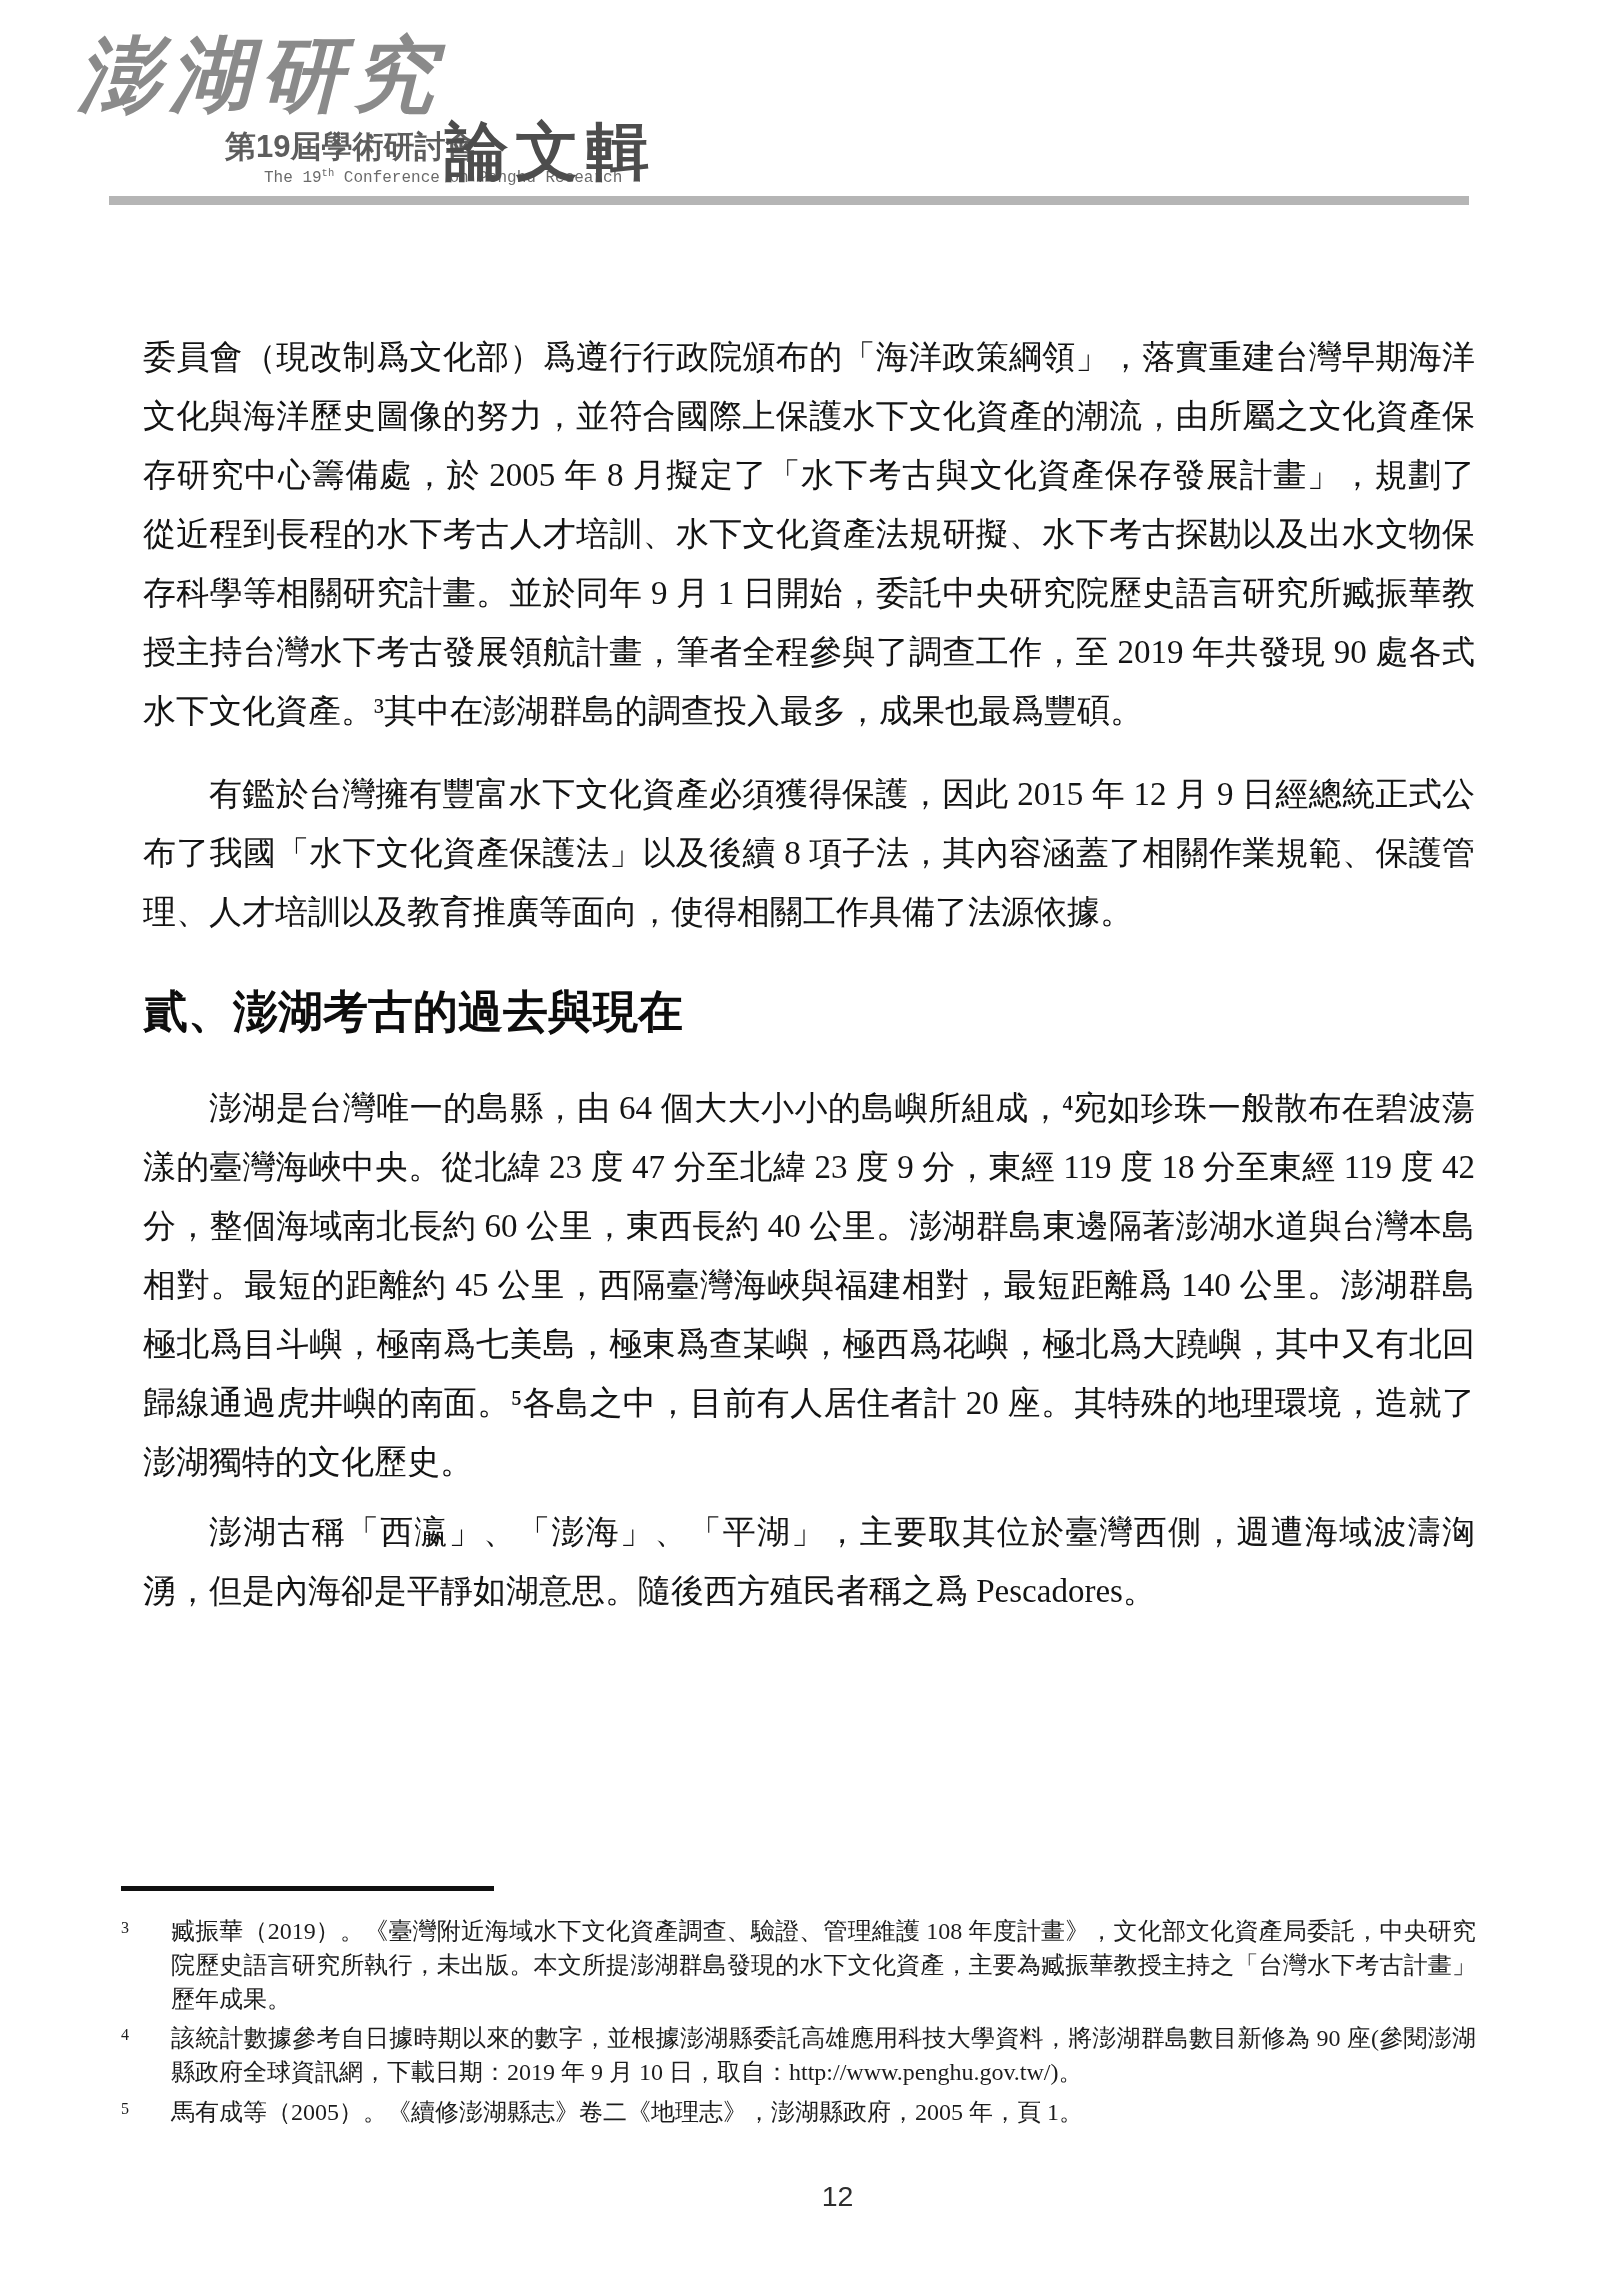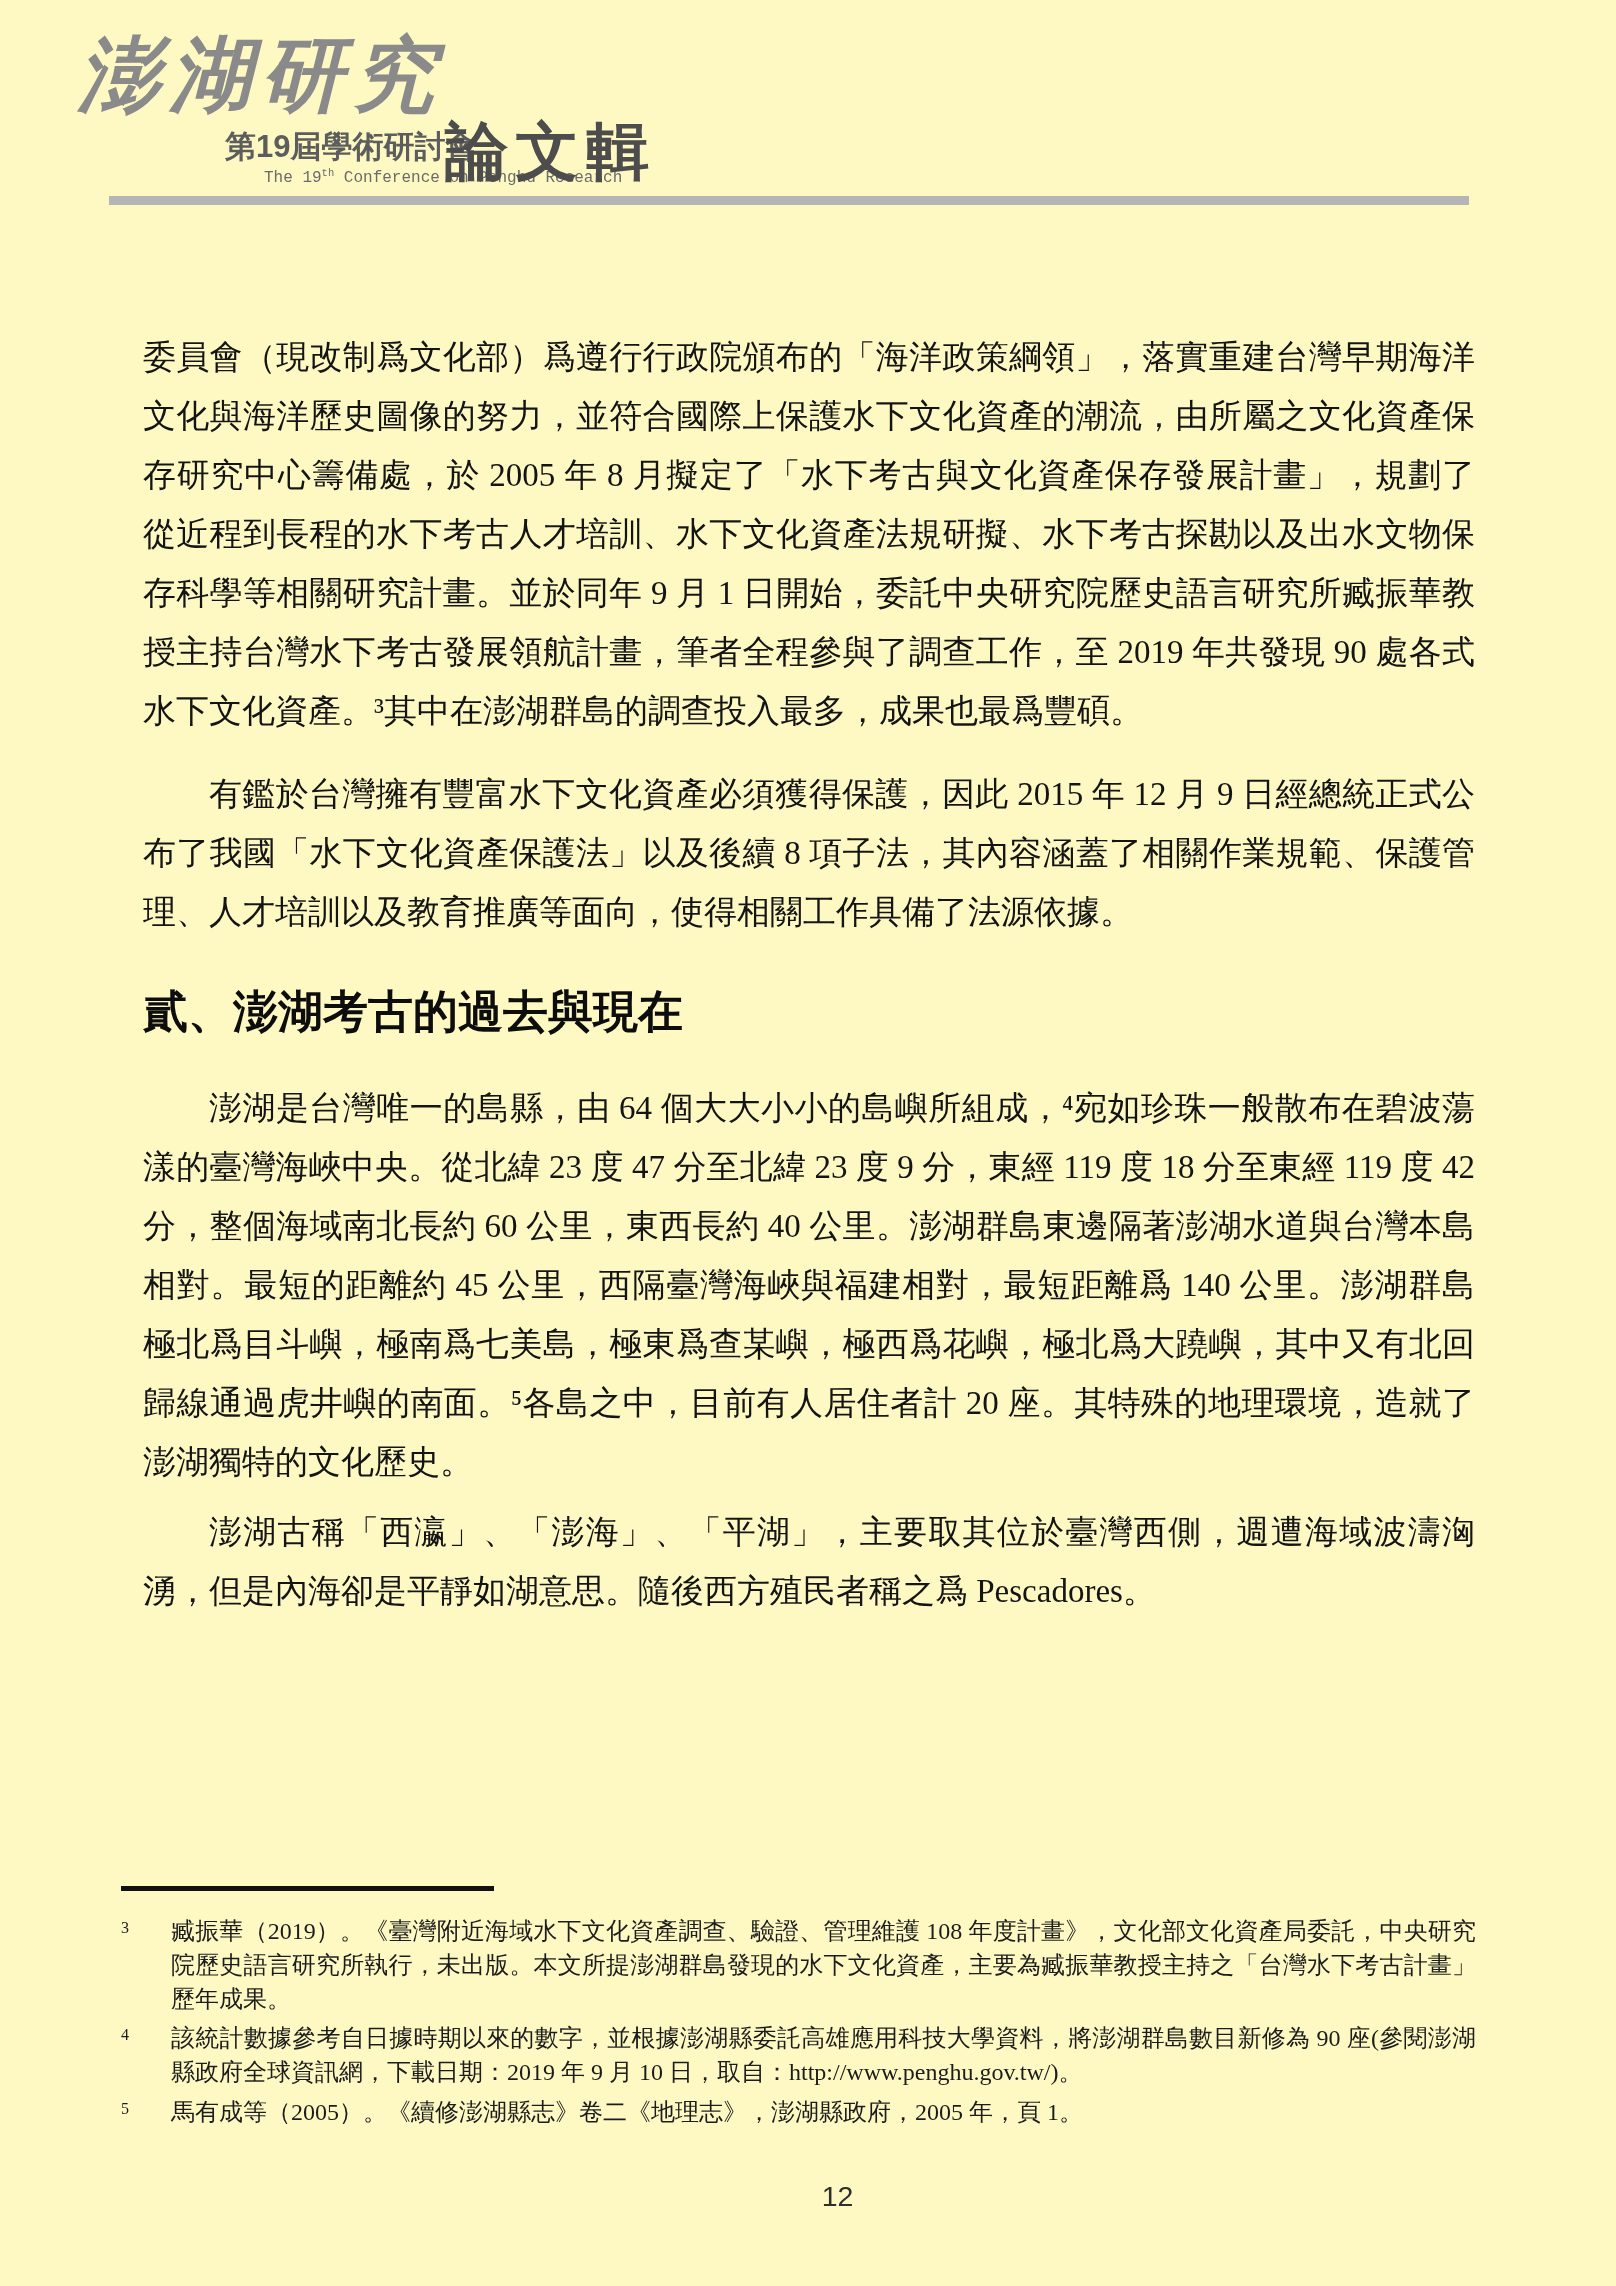--- a/index.html
+++ b/index.html
@@ -1,19 +1,19 @@
 <!DOCTYPE html>
 <html lang="zh-Hant" style="font-size:15px"><head>
 <meta charset="utf-8">
 <style>
   html,body { margin:0; padding:0; background:#e8e8e8; }
   .page {
     position:relative;
     width:1617px; height:2286px;
-    background:#fef9c3;
+    background:#ffffff;
     font-family:"Liberation Serif","DejaVu Serif",serif;
     color:#141414;
     overflow:hidden;
   }
 
   
   .logo-calligraphy {
     position:absolute; left:78px; top:27px;
     font-size:82px; line-height:95px;
     font-weight:bold; font-style:italic;

